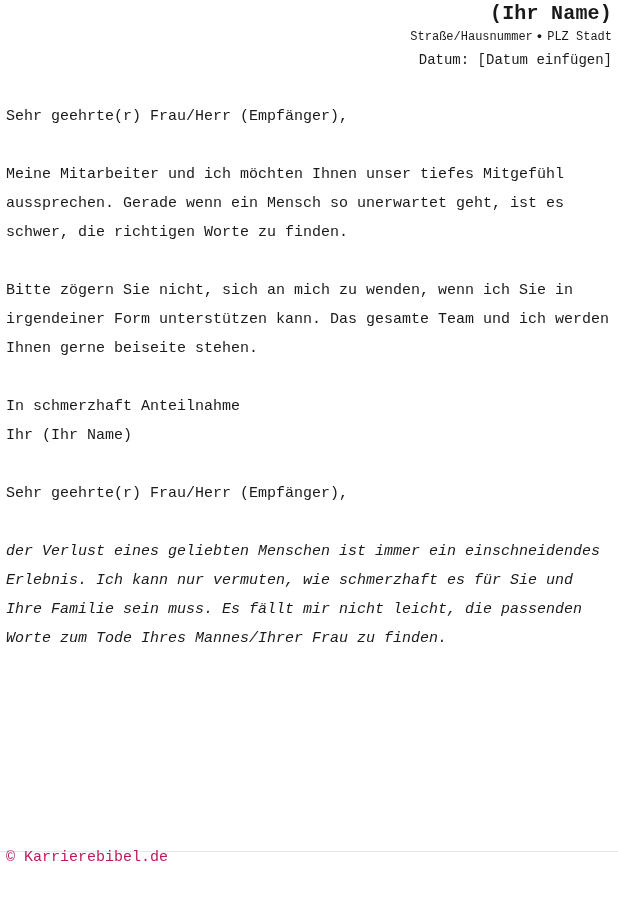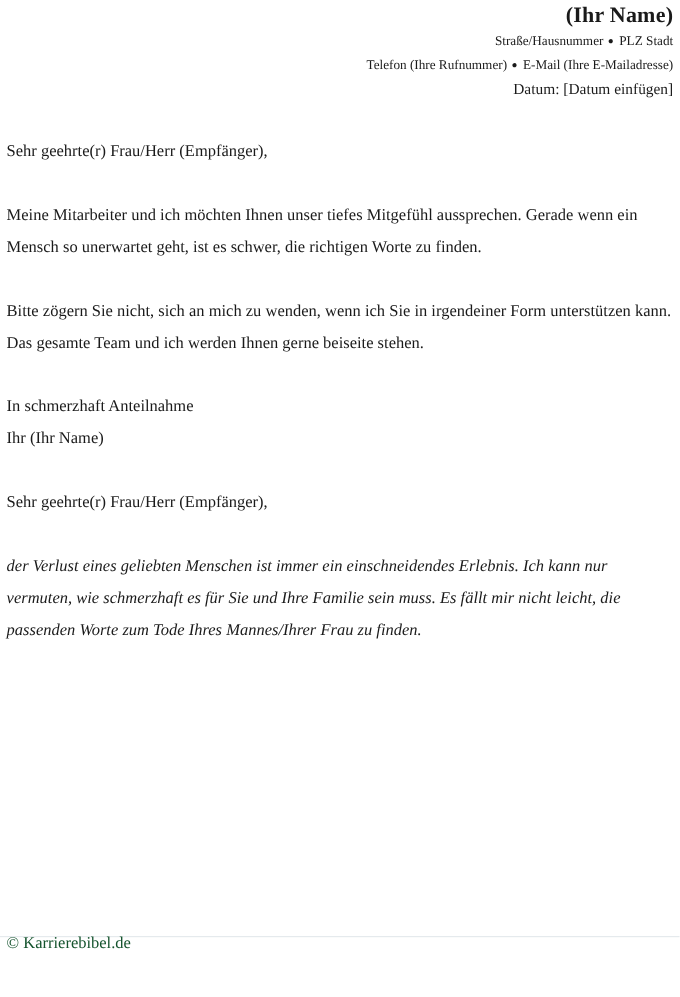--- a/index.html
+++ b/index.html
@@ -6,21 +6,21 @@
     margin: 0;
     padding: 0;
     background: #ffffff;
   }
   .page {
     position: relative;
     width: 618px;
     height: 906px;
     background: #ffffff;
     overflow: hidden;
-    font-family: Liberation Serif, serif;
+    font-family: Liberation Mono, monospace;
     color: #1a1a1a;
   }
   .content {
     padding: 2px 6px 0 6px;
   }
   
   .letterhead {
     text-align: right;
     padding-right: 0px;
     margin-bottom: 30px;
@@ -70,38 +70,35 @@
     top: 851px;
     height: 0;
     border-top: 1px solid #e3e8ec;
   }
   .footer-copyright {
     position: absolute;
     left: 6px;
     top: 848px;
     font-size: 15px;
     line-height: 20px;
-    color: #14532d;
+    color: #be185d;
     text-decoration: none;
     cursor: pointer;
   }
 </style>
 </head>
 <body>
 
 <div class="page">
   <div class="content">
 
     <div class="letterhead">
       <div class="name">(Ihr Name)</div>
       <div class="addr-line">
         <span>Straße/Hausnummer</span><span class="bullet">●</span><span>PLZ Stadt</span>
-      </div>
-      <div class="addr-line">
-        <span>Telefon (Ihre Rufnummer)</span><span class="bullet">●</span><span>E-Mail (Ihre E-Mailadresse)</span>
       </div>
       <div class="date-line">Datum: [Datum einfügen]</div>
     </div>
 
     <div class="body-text">
 
       <p class="salutation">Sehr geehrte(r) Frau/Herr (Empfänger),</p>
 
 
       <p>Meine Mitarbeiter und ich möchten Ihnen unser tiefes Mitgefühl aussprechen. Gerade wenn ein Mensch so unerwartet geht, ist es schwer, die richtigen Worte zu finden.</p>

